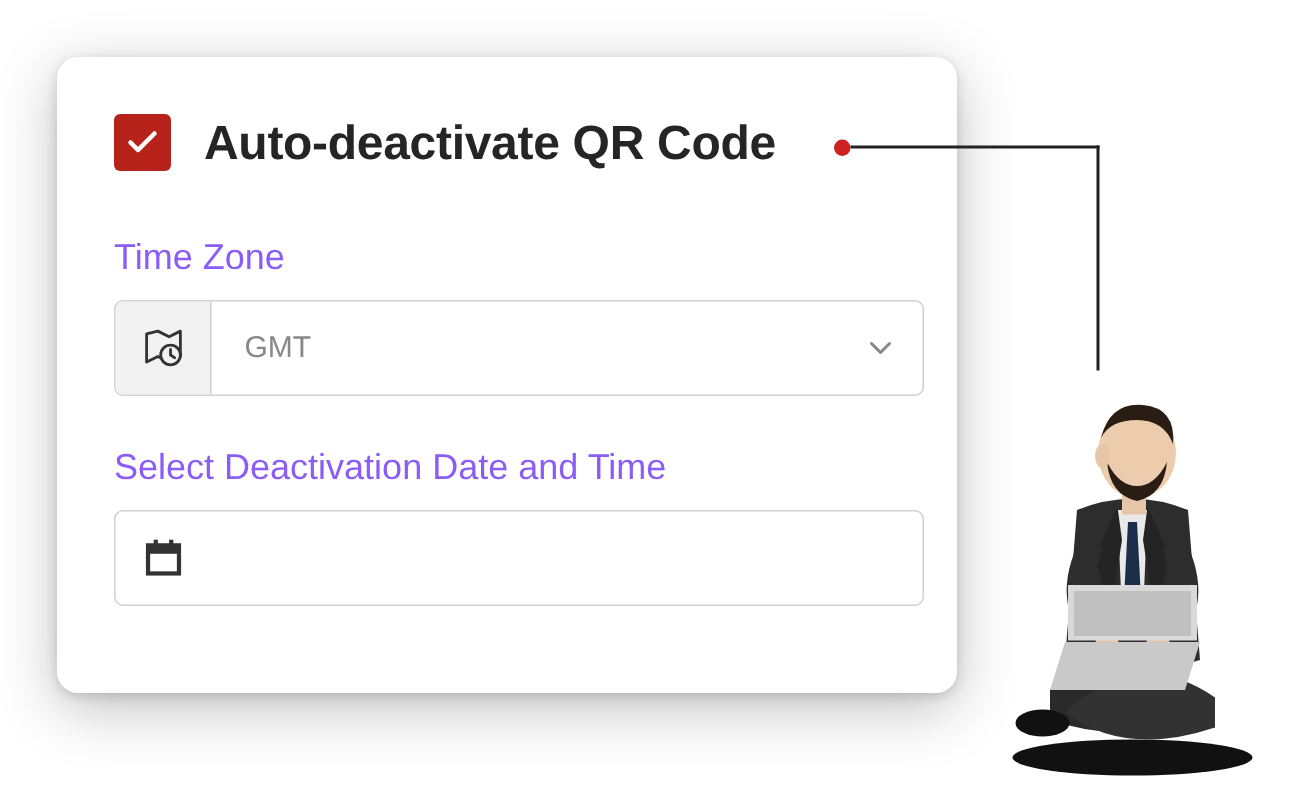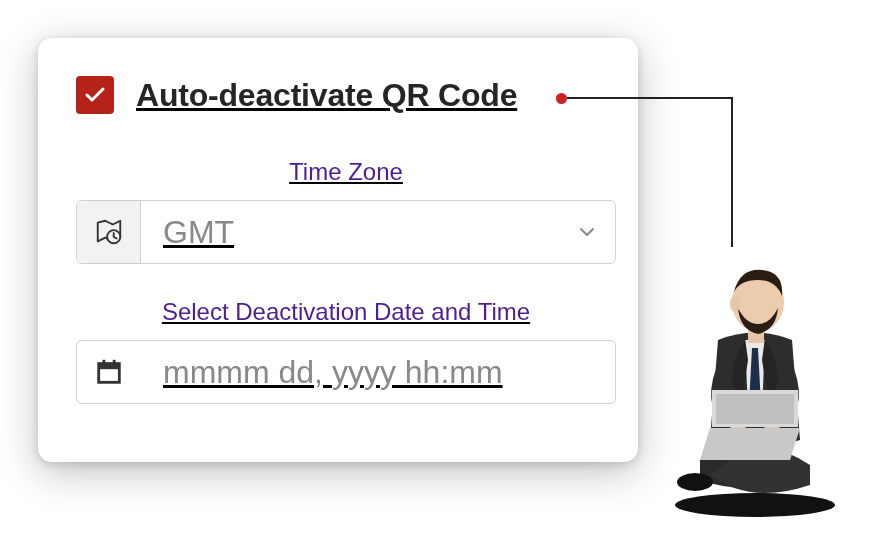--- a/index.html
+++ b/index.html
@@ -13,21 +13,20 @@
   }
   .card {
     position: absolute;
     left: 38px;
     top: 38px;
     width: 600px;
     background: #fff;
     border-radius: 14px;
     box-shadow: 0 10px 40px rgba(0,0,0,0.25), 0 2px 8px rgba(0,0,0,0.15);
     padding: 38px 22px 42px 38px;
-    text-decoration: underline;
   }
   .header-row {
     display: flex;
     align-items: center;
     gap: 22px;
     margin-bottom: 44px;
   }
   .checkbox {
     width: 38px;
     height: 38px;
@@ -43,24 +42,23 @@
   .title {
     font-size: 32px;
     font-weight: 600;
     color: #252525;
     letter-spacing: -0.2px;
   }
   .field-group { margin-bottom: 34px; }
   .field-group:last-child { margin-bottom: 16px; }
   .field-label {
     font-size: 24px;
-    color: #4c1d95;
+    color: #8b5cf6;
     margin-bottom: 14px;
     font-weight: 400;
-    text-align: center;
   }
   .input-wrap {
     display: flex;
     align-items: stretch;
     border: 1px solid #d0d0d0;
     border-radius: 6px;
     overflow: hidden;
     height: 64px;
     cursor: pointer;
   }
@@ -73,21 +71,21 @@
     justify-content: center;
     flex-shrink: 0;
   }
   .input-icon-box svg { width: 30px; height: 30px; }
   .input-icon-box.plain { background: transparent; border-right: none; }
   .input-value {
     flex: 1;
     display: flex;
     align-items: center;
     padding: 0 22px;
-    font-size: 32px;
+    font-size: 20px;
     color: #888;
   }
   .chevron-box {
     width: 56px;
     display: flex;
     align-items: center;
     justify-content: center;
   }
   .callout-dot {
     position: absolute;
@@ -151,21 +149,20 @@
     <div class="field-label">Select Deactivation Date and Time</div>
     <div class="input-wrap">
       <div class="input-icon-box plain">
         <svg viewBox="0 0 32 32">
           <rect x="5" y="7" width="22" height="20" fill="none" stroke="#333" stroke-width="3"></rect>
           <rect x="5" y="7" width="22" height="6" fill="#333"></rect>
           <rect x="9" y="3" width="3" height="6" fill="#333"></rect>
           <rect x="20" y="3" width="3" height="6" fill="#333"></rect>
         </svg>
       </div>
-      <div class="input-value">mmmm dd, yyyy hh:mm</div>
     </div>
   </div>
 
 </div>
 
 <div class="callout-dot" style="left:556px; top:93px;"></div>
 <div class="callout-h" style="left:567px; top:97px; width:166px;"></div>
 <div class="callout-v" style="left:731px; top:97px; height:150px;"></div>
 
 <div class="person">

